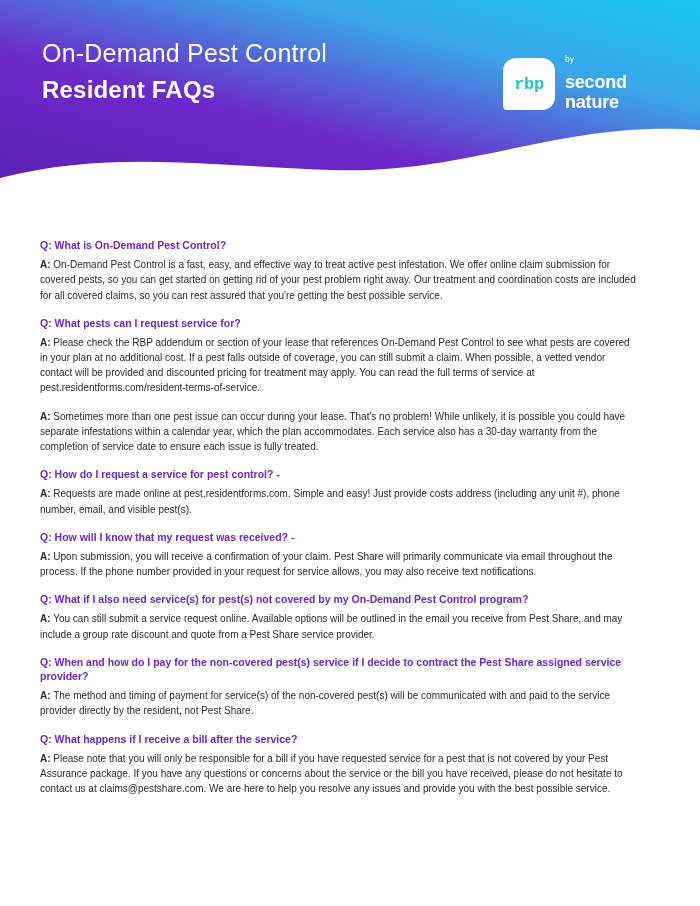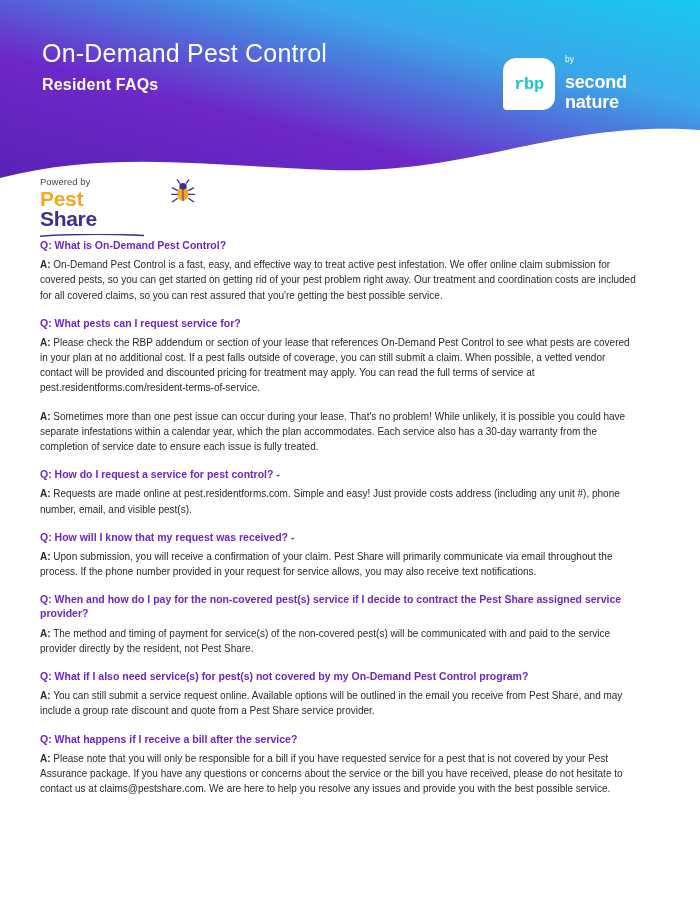--- a/index.html
+++ b/index.html
@@ -44,21 +44,21 @@
     color: #ffffff;
   }
   .banner-title {
     font-size: 25px;
     font-weight: 400;
     letter-spacing: 0.2px;
     line-height: 1.25;
     margin: 0;
   }
   .banner-subtitle {
-    font-size: 16px;
+    font-size: 24px;
     font-weight: bold;
     letter-spacing: 0.2px;
     line-height: 1.25;
     margin: 6px 0 0 0;
   }
 
   
   .rbp-logo {
     position: absolute;
     left: 503px;
@@ -196,37 +196,20 @@
         <span class="rbp-badge-text">rbp</span>
       </div>
       <div class="sn-wrap">
         <div class="sn-by">by</div>
         <div class="sn-name">second</div>
         <div class="sn-name">nature</div>
       </div>
     </div>
   </div>
 
-  <div class="powered">
-    <div class="powered-label">Powered by</div>
-    <div class="pestshare-logo">
-      <svg class="ps-bug" viewBox="0 0 32 32" xmlns="http://www.w3.org/2000/svg">
-        <ellipse cx="16" cy="18" rx="7" ry="9" fill="#f5a623"></ellipse>
-        <ellipse cx="16" cy="9" rx="4.5" ry="4" fill="#3b2f8f"></ellipse>
-        <path d="M12 5 L9 1 M20 5 L23 1" stroke="#3b2f8f" stroke-width="1.6" fill="none" stroke-linecap="round"></path>
-        <path d="M9 14 L3 11 M9 19 L2 19 M9 24 L3 28 M23 14 L29 11 M23 19 L30 19 M23 24 L29 28" stroke="#3b2f8f" stroke-width="1.6" fill="none" stroke-linecap="round"></path>
-        <path d="M16 10 L16 27" stroke="#3b2f8f" stroke-width="1.2" fill="none"></path>
-      </svg>
-      <div class="ps-word">Pest</div>
-      <div class="ps-word second">Share</div>
-      <svg class="ps-underline" viewBox="0 0 104 4" preserveAspectRatio="none" xmlns="http://www.w3.org/2000/svg">
-        <path d="M0,3 C30,0 70,0 104,2" stroke="#3b2f8f" stroke-width="2" fill="none"></path>
-      </svg>
-    </div>
-  </div>
 
   <div class="content">
 
     <div class="faq-item">
       <p class="faq-q">Q: What is On-Demand Pest Control?</p>
       <p class="faq-a"><span class="a-label">A:</span><span> On-Demand Pest Control is a fast, easy, and effective way to treat active pest infestation. We offer online claim submission for covered pests, so you can get started on getting rid of your pest problem right away. Our treatment and coordination costs are included for all covered claims, so you can rest assured that you're getting the best possible service.</span></p>
     </div>
 
     <div class="faq-item">
       <p class="faq-q">Q: What pests can I request service for?</p>
@@ -241,28 +224,28 @@
       <p class="faq-q">Q: How do I request a service for pest control? -</p>
       <p class="faq-a"><span class="a-label">A:</span><span> Requests are made online at pest.residentforms.com. Simple and easy! Just provide costs address (including any unit #), phone number, email, and visible pest(s).</span></p>
     </div>
 
     <div class="faq-item">
       <p class="faq-q">Q: How will I know that my request was received? -</p>
       <p class="faq-a"><span class="a-label">A:</span><span> Upon submission, you will receive a confirmation of your claim. Pest Share will primarily communicate via email throughout the process. If the phone number provided in your request for service allows, you may also receive text notifications.</span></p>
     </div>
 
     <div class="faq-item">
+      <p class="faq-q">Q: What if I also need service(s) for pest(s) not covered by my On-Demand Pest Control program?</p>
+      <p class="faq-a"><span class="a-label">A:</span><span> You can still submit a service request online. Available options will be outlined in the email you receive from Pest Share, and may include a group rate discount and quote from a Pest Share service provider.</span></p>
+    </div>
+
+    <div class="faq-item">
       <p class="faq-q">Q: When and how do I pay for the non-covered pest(s) service if I decide to contract the Pest Share assigned service provider?</p>
       <p class="faq-a"><span class="a-label">A:</span><span> The method and timing of payment for service(s) of the non-covered pest(s) will be communicated with and paid to the service provider directly by the resident, not Pest Share.</span></p>
     </div>
 
     <div class="faq-item">
-      <p class="faq-q">Q: What if I also need service(s) for pest(s) not covered by my On-Demand Pest Control program?</p>
-      <p class="faq-a"><span class="a-label">A:</span><span> You can still submit a service request online. Available options will be outlined in the email you receive from Pest Share, and may include a group rate discount and quote from a Pest Share service provider.</span></p>
-    </div>
-
-    <div class="faq-item">
       <p class="faq-q">Q: What happens if I receive a bill after the service?</p>
       <p class="faq-a"><span class="a-label">A:</span><span> Please note that you will only be responsible for a bill if you have requested service for a pest that is not covered by your Pest Assurance package. If you have any questions or concerns about the service or the bill you have received, please do not hesitate to contact us at claims@pestshare.com. We are here to help you resolve any issues and provide you with the best possible service.</span></p>
     </div>
 
   </div>
 </div>
 
 </body></html>

